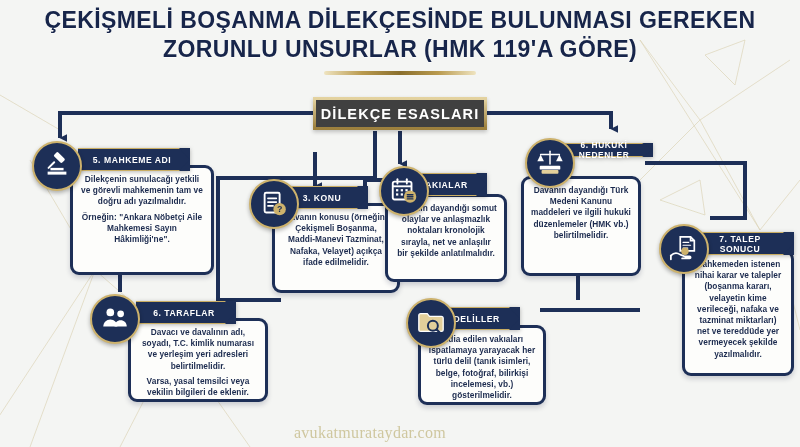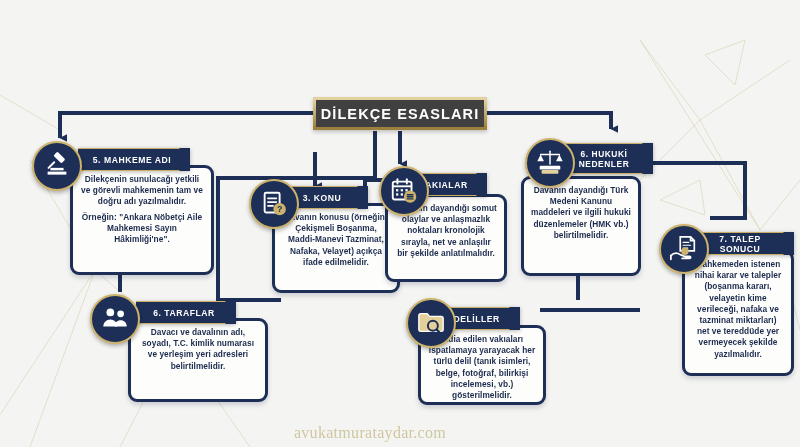--- a/index.html
+++ b/index.html
@@ -163,20 +163,25 @@
       <path d="M645 163 L745 163 L745 218 L710 218"></path>
 
       <path d="M578 300 L578 234" marker-end="url(#arrowNavy)"></path>
 
       <path d="M540 310 L640 310"></path>
 
       <path d="M120 268 L120 292"></path>
     </g>
   </svg>
 
+  <div class="title-wrap">
+    <div class="title-line">ÇEKİŞMELİ BOŞANMA DİLEKÇESİNDE BULUNMASI GEREKEN</div>
+    <div class="title-line">ZORUNLU UNSURLAR (HMK 119'A GÖRE)</div>
+    <div class="title-rule"></div>
+  </div>
 
   <div class="center-banner">
     <span>DİLEKÇE ESASLARI</span>
   </div>
 
   <div class="card">
     <div class="card-body" style="left:70px;top:165px;width:144px;height:110px;">
       <div class="card-text">
         <span>Dilekçenin sunulacağı yetkili ve görevli mahkemenin tam ve doğru adı yazılmalıdır.</span>
         <span class="p2">Örneğin: "Ankara Nöbetçi Aile Mahkemesi Sayın Hâkimliği'ne".</span>
@@ -193,20 +198,21 @@
         <rect x="6" y="22" width="20" height="3.2" fill="#ffffff" stroke="none"></rect>
         <rect x="9" y="18" width="14" height="2.6" fill="#ffffff" stroke="none"></rect>
       </svg>
     </div>
   </div>
 
   <div class="card">
     <div class="card-body" style="left:128px;top:318px;width:140px;height:84px;">
       <div class="card-text">
         <span>Davacı ve davalının adı, soyadı, T.C. kimlik numarası ve yerleşim yeri adresleri belirtilmelidir.</span>
+        <span class="p2">Varsa, yasal temsilci veya vekilin bilgileri de eklenir.</span>
       </div>
     </div>
     <div class="ribbon" style="left:136px;top:301px;width:100px;">
       <div class="ribbon-in"></div>
       <div class="ribbon-label">6. TARAFLAR</div>
     </div>
     <div class="medal" style="left:90px;top:294px;">
       <svg width="30" height="30" viewBox="0 0 32 32" fill="#ffffff">
         <circle cx="11" cy="9" r="4.1"></circle>
         <path d="M3.5 24c0-4.4 3.4-7.6 7.5-7.6S18.5 19.6 18.5 24z"></path>
@@ -291,21 +297,21 @@
       </svg>
     </div>
   </div>
 
   <div class="card">
     <div class="card-body" style="left:521px;top:176px;width:120px;height:100px;">
       <div class="card-text">
         <span>Davanın dayandığı Türk Medeni Kanunu maddeleri ve ilgili hukuki düzenlemeler (HMK vb.) belirtilmelidir.</span>
       </div>
     </div>
-    <div class="ribbon two-line" style="left:559px;top:143px;width:94px;height:31px;">
+    <div class="ribbon two-line" style="left:559px;top:143px;width:94px;height:14px;">
       <div class="ribbon-in"></div>
       <div class="ribbon-label">6. HUKUKİ NEDENLER</div>
     </div>
     <div class="medal" style="left:525px;top:138px;">
       <svg width="30" height="30" viewBox="0 0 32 32" stroke="#ffffff" fill="none" stroke-width="1.6" stroke-linecap="round">
         <line x1="16" y1="3.5" x2="16" y2="17"></line>
         <line x1="6" y1="7" x2="26" y2="7"></line>
         <path d="M6 7 L2.5 14 h7 Z" fill="#ffffff" stroke="none"></path>
         <path d="M26 7 L22.5 14 h7 Z" fill="#ffffff" stroke="none"></path>
         <rect x="5" y="19" width="22" height="4" rx="1" fill="#ffffff" stroke="none"></rect>

